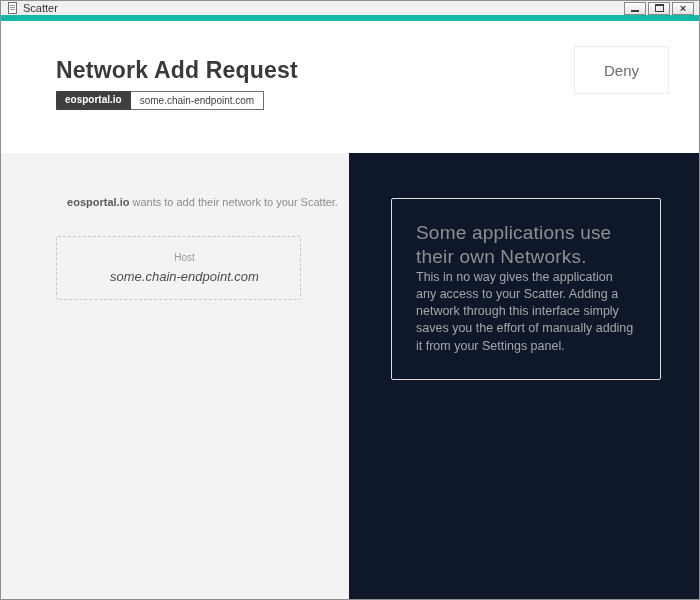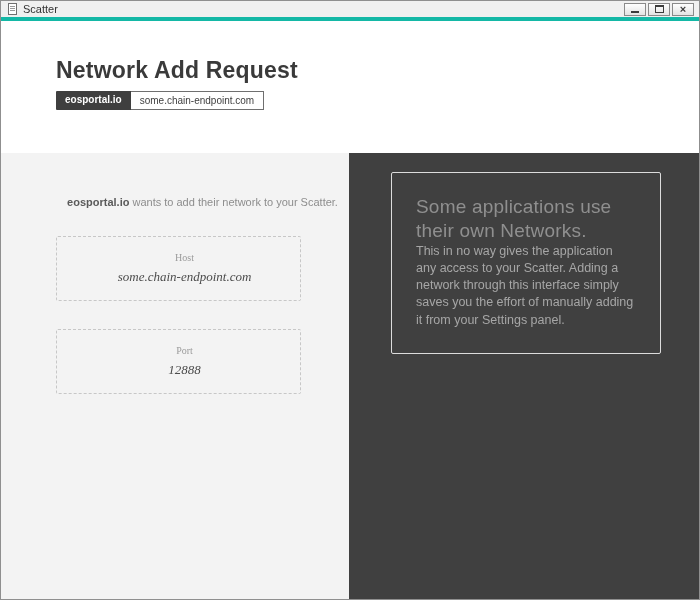--- a/index.html
+++ b/index.html
@@ -2,21 +2,21 @@
 <html><head>
 <meta charset="utf-8">
 <style>
   * { box-sizing: border-box; margin: 0; padding: 0; }
   html,body { width: 700px; height: 600px; }
   body { font-family: "Liberation Sans", sans-serif; background: #d6d6d6; }
 
   .window { width: 700px; height: 600px; border: 1px solid #8f8f8f; background: #fff; position: relative; overflow: hidden; }
 
   
-  .titlebar { height: 20px; background: #f0f0f0; border-bottom: 4px solid #14b8a6; display: flex; align-items: center; padding: 0 4px; }
+  .titlebar { height: 20px; background: #f0f0f0; border-bottom: 6px solid #14b8a6; display: flex; align-items: center; padding: 0 4px; }
   .app-icon { width: 9px; height: 12px; border: 1px solid #6f6f6f; background: #fff; margin: 0 6px 0 3px; position: relative; flex: none; }
   .app-icon::after { content:""; position:absolute; left:1px; top:2px; width:5px; height:1px; background:#9a9a9a; box-shadow: 0 2px 0 #9a9a9a, 0 4px 0 #9a9a9a; }
   .window-title { font-size: 11px; color: #333; }
   .controls { margin-left: auto; display: flex; gap: 2px; padding-right: 1px; }
   .ctrl { width: 22px; height: 13px; border: 1px solid #8a8a8a; background: linear-gradient(#fefefe, #e3e3e3); display: flex; align-items: center; justify-content: center; cursor: pointer; }
   .glyph-min { width: 8px; height: 2px; background: #3c3c3c; margin-top: 6px; }
   .glyph-max { width: 9px; height: 8px; border: 1px solid #3c3c3c; border-top-width: 2px; background: transparent; }
   .glyph-close { font-size: 11px; font-weight: 700; color: #3c3c3c; line-height: 1; }
 
   
@@ -26,26 +26,26 @@
   .app-badge { background: #3f3f3f; color: #ffffff; padding: 3px 9px; font-weight: 700; border-radius: 1px 0 0 1px; }
   .endpoint-box { border: 1px solid #6f6f6f; border-left: none; color: #3f3f3f; padding: 3px 9px; background: #fff; }
   .actions { position: absolute; top: 25px; right: 30px; display: flex; }
   .btn { width: 95px; height: 48px; background: #ffffff; font-size: 15px; display: flex; align-items: center; justify-content: center; cursor: pointer; font-family: "Liberation Sans", sans-serif; }
   .btn-deny { border: 1px solid #ececec; color: #6d6d6d; }
   .btn-accept { border: 1px solid #4f9bd8; color: #4f9bd8; margin-left: -1px; }
 
   
   .main { display: flex; height: 447px; }
   .col-left { width: 348px; background: #f3f3f3; padding: 43px 0 0 55px; text-align: center; }
-  .col-right { flex: 1; background: #404040; padding: 19px 38px 0 42px; }
+  .col-right { flex: 1; background: #0f172a; padding: 45px 38px 0 42px; }
 
   .intro { font-size: 11px; color: #8d8d8d; }
   .intro b { color: #5a5a5a; font-weight: 700; }
 
-  .field { width: 245px; border: 1px dashed #c7c7c7; border-radius: 2px; padding: 15px 10px 15px 22px; margin-top: 28px; background: transparent; font-family: Liberation Serif, serif; }
+  .field { width: 245px; border: 1px dashed #c7c7c7; border-radius: 2px; padding: 15px 10px 15px 22px; margin-top: 28px; background: transparent; }
   .field-label { font-size: 10px; color: #9b9b9b; margin-bottom: 6px; }
   .field-value { font-size: 13px; font-style: italic; color: #4c4c4c; }
 
   .info-box { border: 1px solid #dcdcdc; border-radius: 2px; padding: 22px 24px 24px; }
   .info-title { font-size: 19px; color: #8f8f8f; line-height: 1.25; letter-spacing: .2px; }
   .info-body { margin-top: 0; font-size: 12.5px; color: #a6a6a6; line-height: 1.38; }
 </style>
 </head>
 <body>
 
@@ -62,42 +62,39 @@
         <span class="glyph-max"></span>
       </div>
       <div class="ctrl">
         <span class="glyph-close">×</span>
       </div>
     </div>
   </div>
 
   <div class="header">
     <div class="actions">
+      <button class="btn btn-deny">Deny</button>
     </div>
     <h1 class="page-title">Network Add Request</h1>
     <div class="badge-row">
       <span class="app-badge">eosportal.io</span>
       <span class="endpoint-box">some.chain-endpoint.com</span>
     </div>
   </div>
 
   <div class="main">
 
     <div class="col-left">
       <p class="intro"><b>eosportal.io</b><span> wants to add their network to your Scatter.</span></p>
 
       <div class="field">
         <div class="field-label">Host</div>
         <div class="field-value">some.chain-endpoint.com</div>
       </div>
 
-      <div class="field">
-        <div class="field-label">Port</div>
-        <div class="field-value">12888</div>
-      </div>
     </div>
 
     <div class="col-right">
       <div class="info-box">
         <div class="info-title">Some applications use their own Networks.</div>
         <div class="info-body">This in no way gives the application any access to your Scatter. Adding a network through this interface simply saves you the effort of manually adding it from your Settings panel.</div>
       </div>
     </div>
 
   </div>

